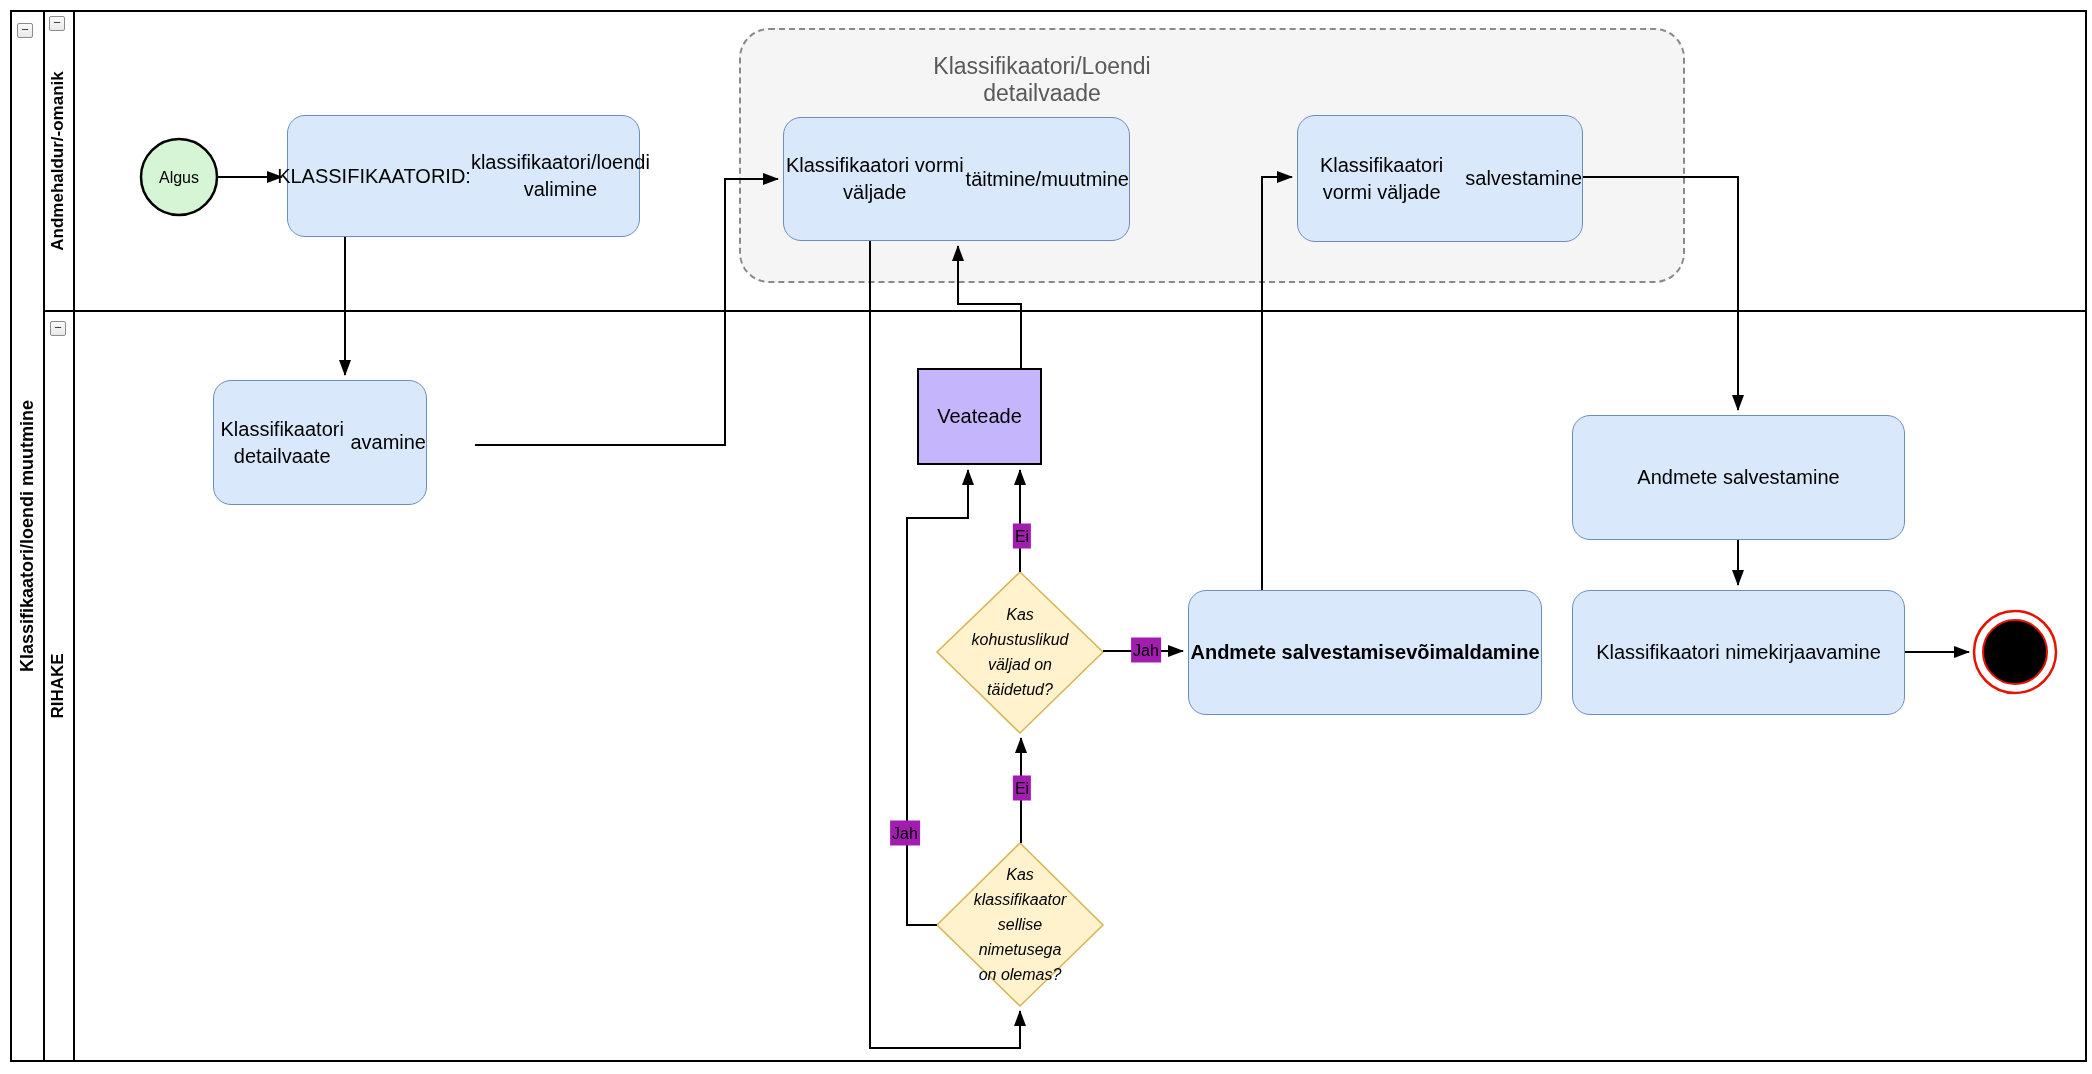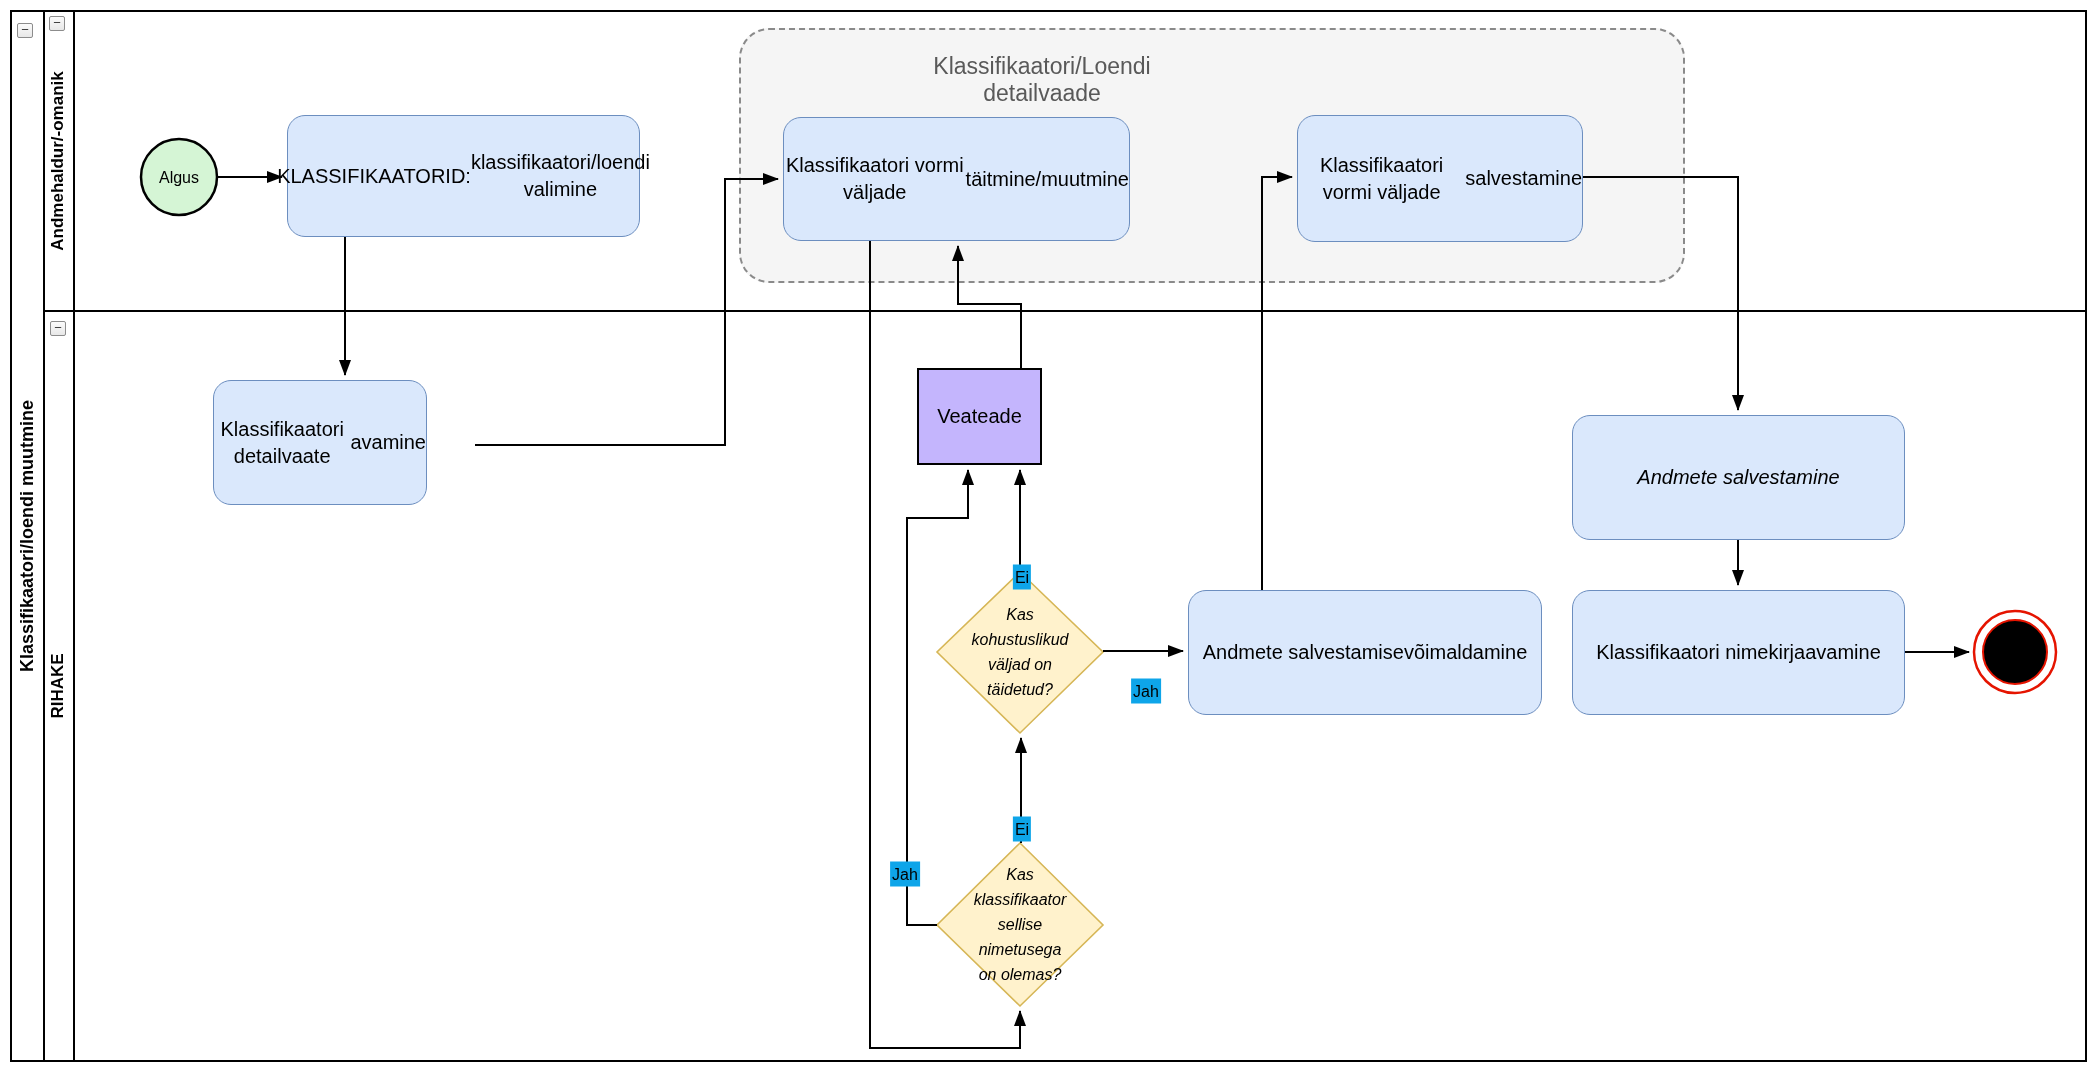--- a/index.html
+++ b/index.html
@@ -51,21 +51,21 @@
   }
   .task.plain{background:#c4b5fd;border:2px solid #000;border-radius:0;}
   .node-line{display:block;}
   
   #shape-layer{left:0;top:0;z-index:3;pointer-events:none;}
   #shape-layer path.edge{fill:none;stroke:var(--line);stroke-width:2;pointer-events:stroke;}
   .overlay-label{
     z-index:4;transform:translate(-50%,-50%);
     font-size:16px;line-height:25px;text-align:center;color:#000;white-space:nowrap;
   }
-  .edge-label{background:#0ea5e9;padding:0 2px;margin-top:41px;}
+  .edge-label{background:#a21caf;padding:0 2px;}
   .diamond-text{white-space:normal;width:176px;font-style:italic;}
 </style>
 </head>
 <body>
 
 <div id="canvas">
 
   <div class="abs pool-border"></div>
   <div class="abs vline" style="left:43px;top:10px;height:1052px;"></div>
   <div class="abs vline" style="left:73px;top:10px;height:1052px;"></div>
@@ -111,26 +111,26 @@
 
   <div class="abs task" style="left:213px;top:380px;width:214px;height:125px;">
     <span class="node-line">Klassifikaatori detailvaate</span>
     <span class="node-line">avamine</span>
   </div>
 
   <div class="abs task plain" style="left:917px;top:368px;width:125px;height:97px;">
     <span class="node-line">Veateade</span>
   </div>
 
-  <div class="abs task" style="left:1188px;top:590px;width:354px;height:125px;">
+  <div class="abs task" style="left:1188px;top:590px;width:354px;height:125px;font-weight:bold;">
     <span class="node-line">Andmete salvestamise</span>
     <span class="node-line">võimaldamine</span>
   </div>
 
-  <div class="abs task" style="left:1572px;top:415px;width:333px;height:125px;font-style:italic;">
+  <div class="abs task" style="left:1572px;top:415px;width:333px;height:125px;">
     <span class="node-line">Andmete salvestamine</span>
   </div>
 
   <div class="abs task" style="left:1572px;top:590px;width:333px;height:125px;">
     <span class="node-line">Klassifikaatori nimekirja</span>
     <span class="node-line">avamine</span>
   </div>
 
   <svg id="shape-layer" class="abs" width="2092" height="1074" viewBox="0 0 2092 1074">
     <defs>

